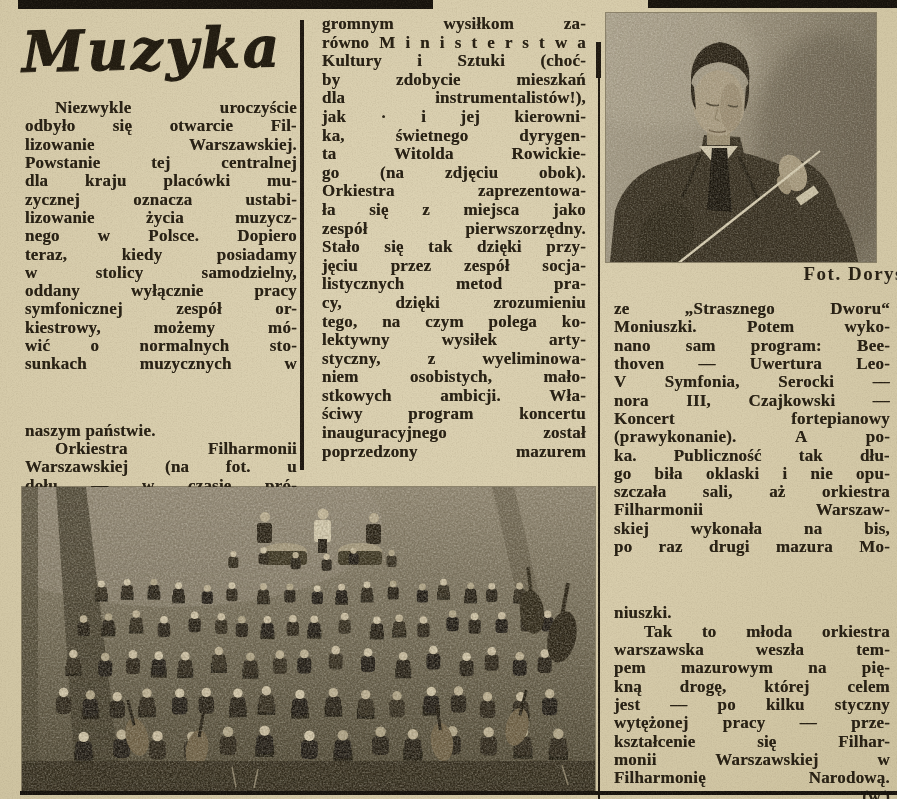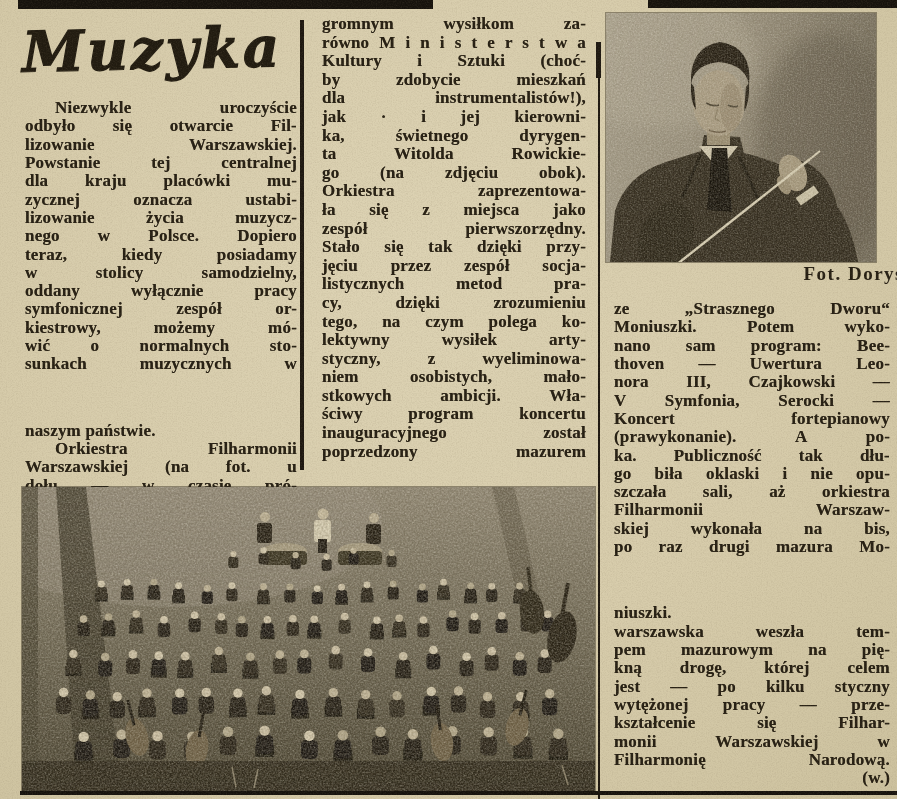--- a/index.html
+++ b/index.html
@@ -147,31 +147,32 @@
     </svg>
   </div>
 
   <div class="caption">Fot. Dorys</div>
 
   <div class="col" id="col3">
       <div class="tl">ze „Strasznego Dworu“</div>
       <div class="tl">Moniuszki. Potem wyko-</div>
       <div class="tl">nano sam program: Bee-</div>
       <div class="tl">thoven — Uwertura Leo-</div>
+      <div class="tl">V Symfonia, Serocki —</div>
       <div class="tl">nora III, Czajkowski —</div>
-      <div class="tl">V Symfonia, Serocki —</div>
       <div class="tl">Koncert fortepianowy</div>
       <div class="tl">(prawykonanie). A po-</div>
       <div class="tl">ka. Publiczność tak dłu-</div>
       <div class="tl">go biła oklaski i nie opu-</div>
       <div class="tl">szczała sali, aż orkiestra</div>
       <div class="tl">Filharmonii Warszaw-</div>
       <div class="tl">skiej wykonała na bis,</div>
       <div class="tl">po raz drugi mazura Mo-</div>
       <div class="tl al">niuszki.</div>
+      <div class="tl ind">Tak to młoda orkiestra</div>
       <div class="tl">warszawska weszła tem-</div>
       <div class="tl">pem mazurowym na pię-</div>
       <div class="tl">kną drogę, której celem</div>
       <div class="tl">jest — po kilku styczny</div>
       <div class="tl">wytężonej pracy — prze-</div>
       <div class="tl">kształcenie się Filhar-</div>
       <div class="tl">monii Warszawskiej w</div>
       <div class="tl">Filharmonię Narodową.</div>
       <div class="tl ar">(w.)</div>
     </div>

